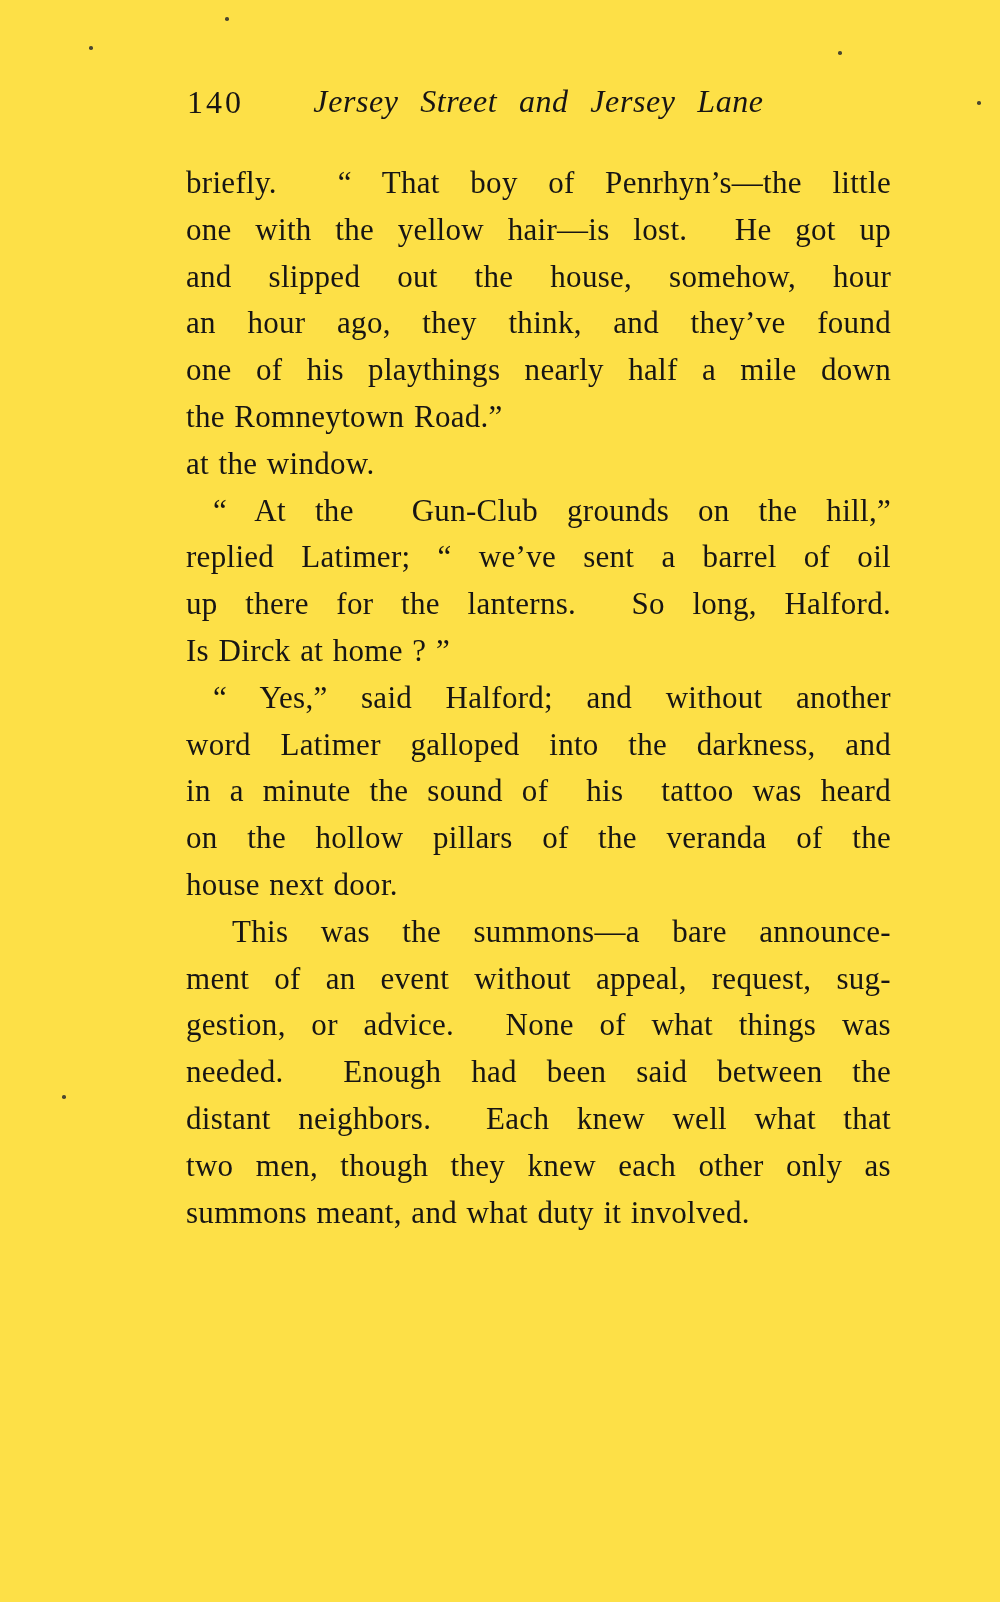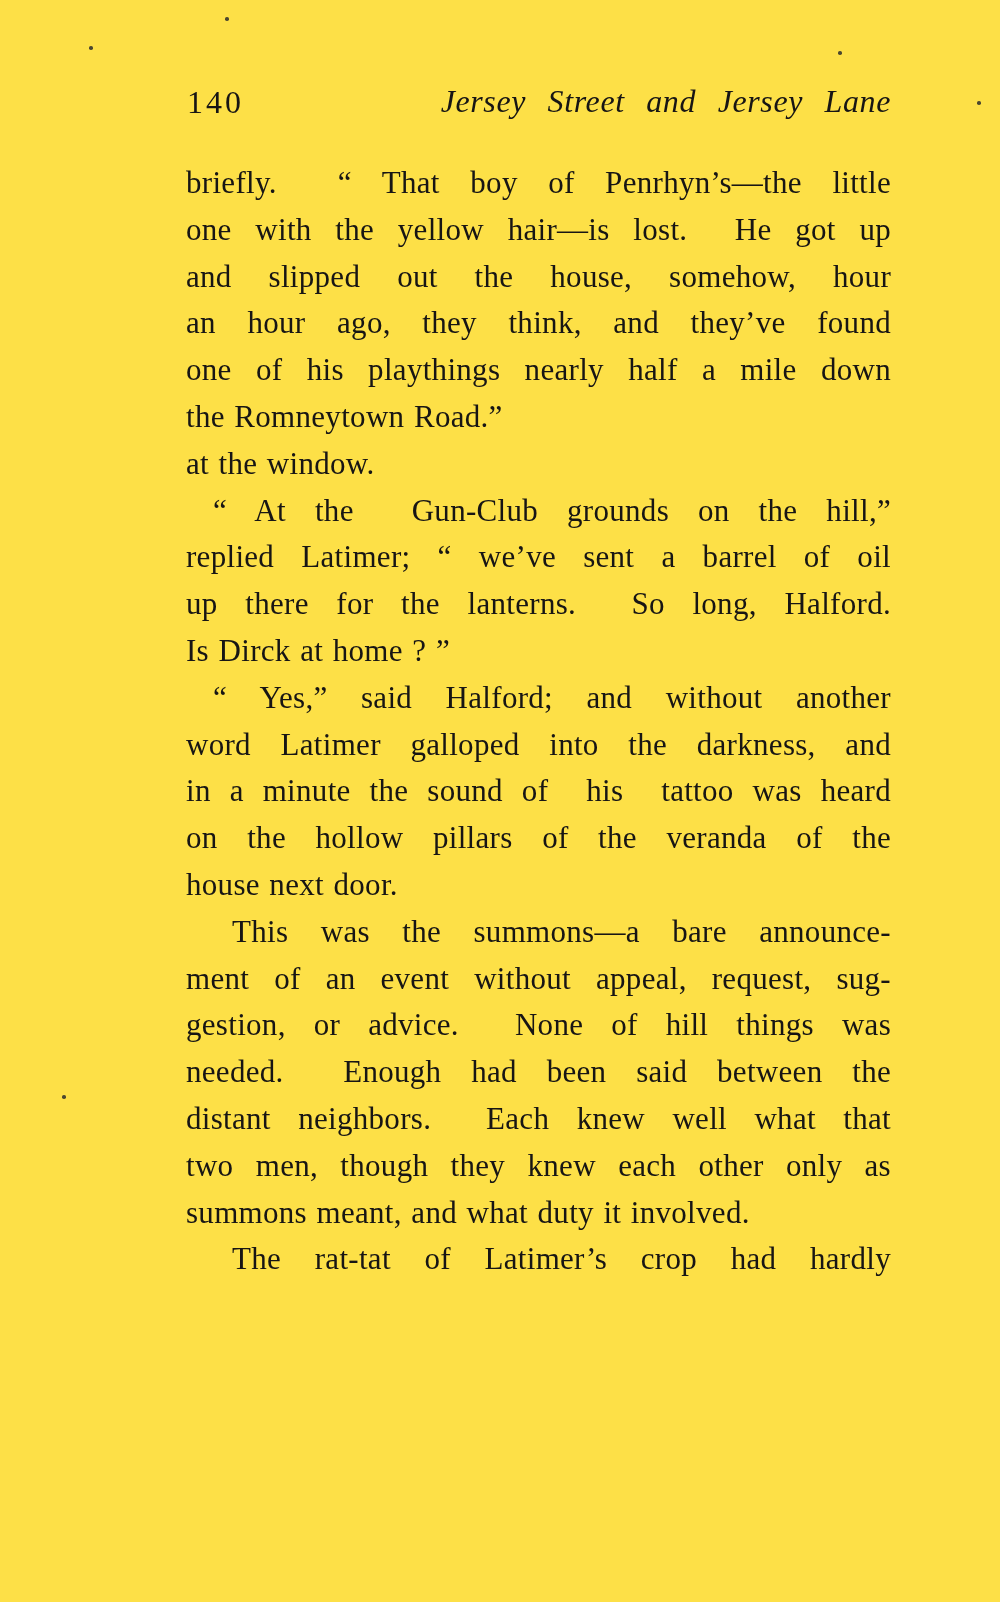--- a/index.html
+++ b/index.html
@@ -29,21 +29,21 @@
     top: 6px;
     font-size: 32px;
     letter-spacing: 3px;
     line-height: 1;
   }
   .running-title {
     position: absolute;
     left: 0;
     top: 2px;
     width: 100%;
-    text-align: right;
+    text-align: center;
     font-style: italic;
     font-size: 32px;
     line-height: 1.2;
     word-spacing: 13px;
     letter-spacing: 0.6px;
   }
   .text-block {
     position: absolute;
     left: 186px;
     top: 160px;
@@ -93,26 +93,25 @@
       <div class="text-line j">replied Latimer; “ we’ve sent a barrel of oil</div>
       <div class="text-line j">up there for the lanterns.  So long, Halford.</div>
       <div class="text-line">Is Dirck at home ? ”</div>
       <div class="text-line j" style="text-indent: 27px;">“ Yes,” said Halford; and without another</div>
       <div class="text-line j">word Latimer galloped into the darkness, and</div>
       <div class="text-line j">in a minute the sound of  his  tattoo was heard</div>
       <div class="text-line j">on the hollow pillars of the veranda of the</div>
       <div class="text-line">house next door.</div>
       <div class="text-line j" style="text-indent: 46px;">This was the summons—a bare announce-</div>
       <div class="text-line j">ment of an event without appeal, request, sug-</div>
-      <div class="text-line j">gestion, or advice.  None of hill things was</div>
+      <div class="text-line j">gestion, or advice.  None of what things was</div>
       <div class="text-line j">needed.  Enough had been said between the</div>
       <div class="text-line j">distant neighbors.  Each knew well what that</div>
       <div class="text-line j">two men, though they knew each other only as</div>
       <div class="text-line">summons meant, and what duty it involved.</div>
-      <div class="text-line j" style="text-indent: 46px;">The rat-tat of Latimer’s crop had hardly</div>
     </div>
 
   <div class="speck" style="left:225px; top:17px;"></div>
   <div class="speck" style="left:89px;  top:46px;"></div>
   <div class="speck" style="left:838px; top:51px;"></div>
   <div class="speck" style="left:977px; top:101px;"></div>
   <div class="speck" style="left:62px;  top:1095px;"></div>
 
 </div>
 

